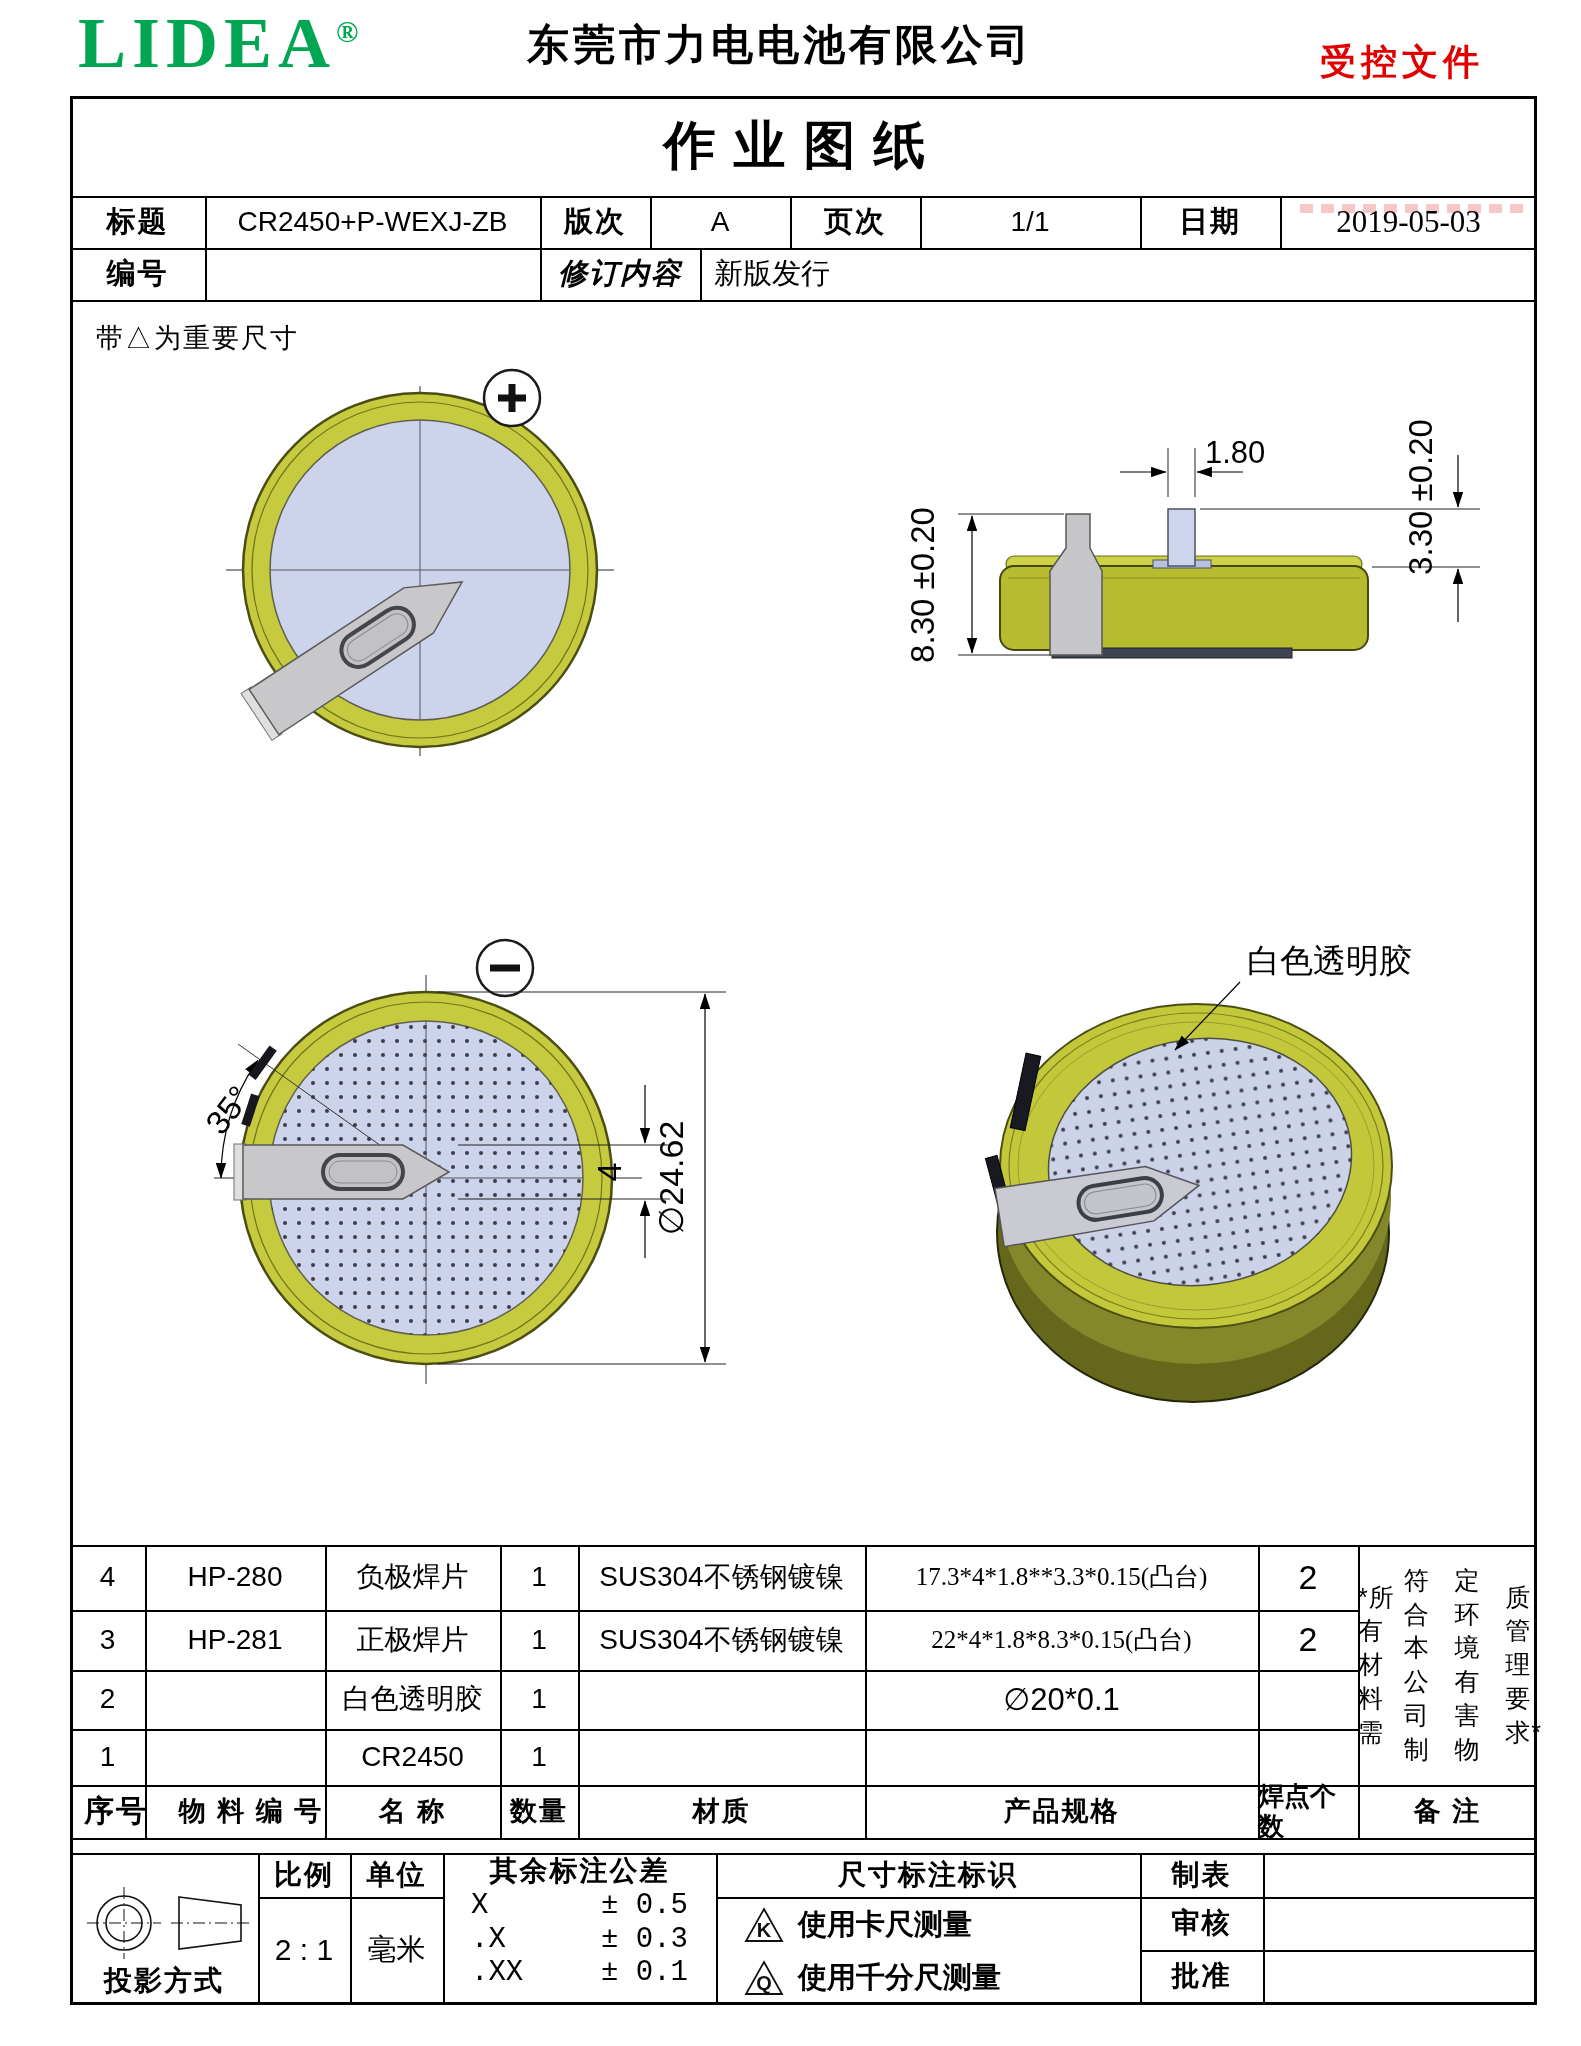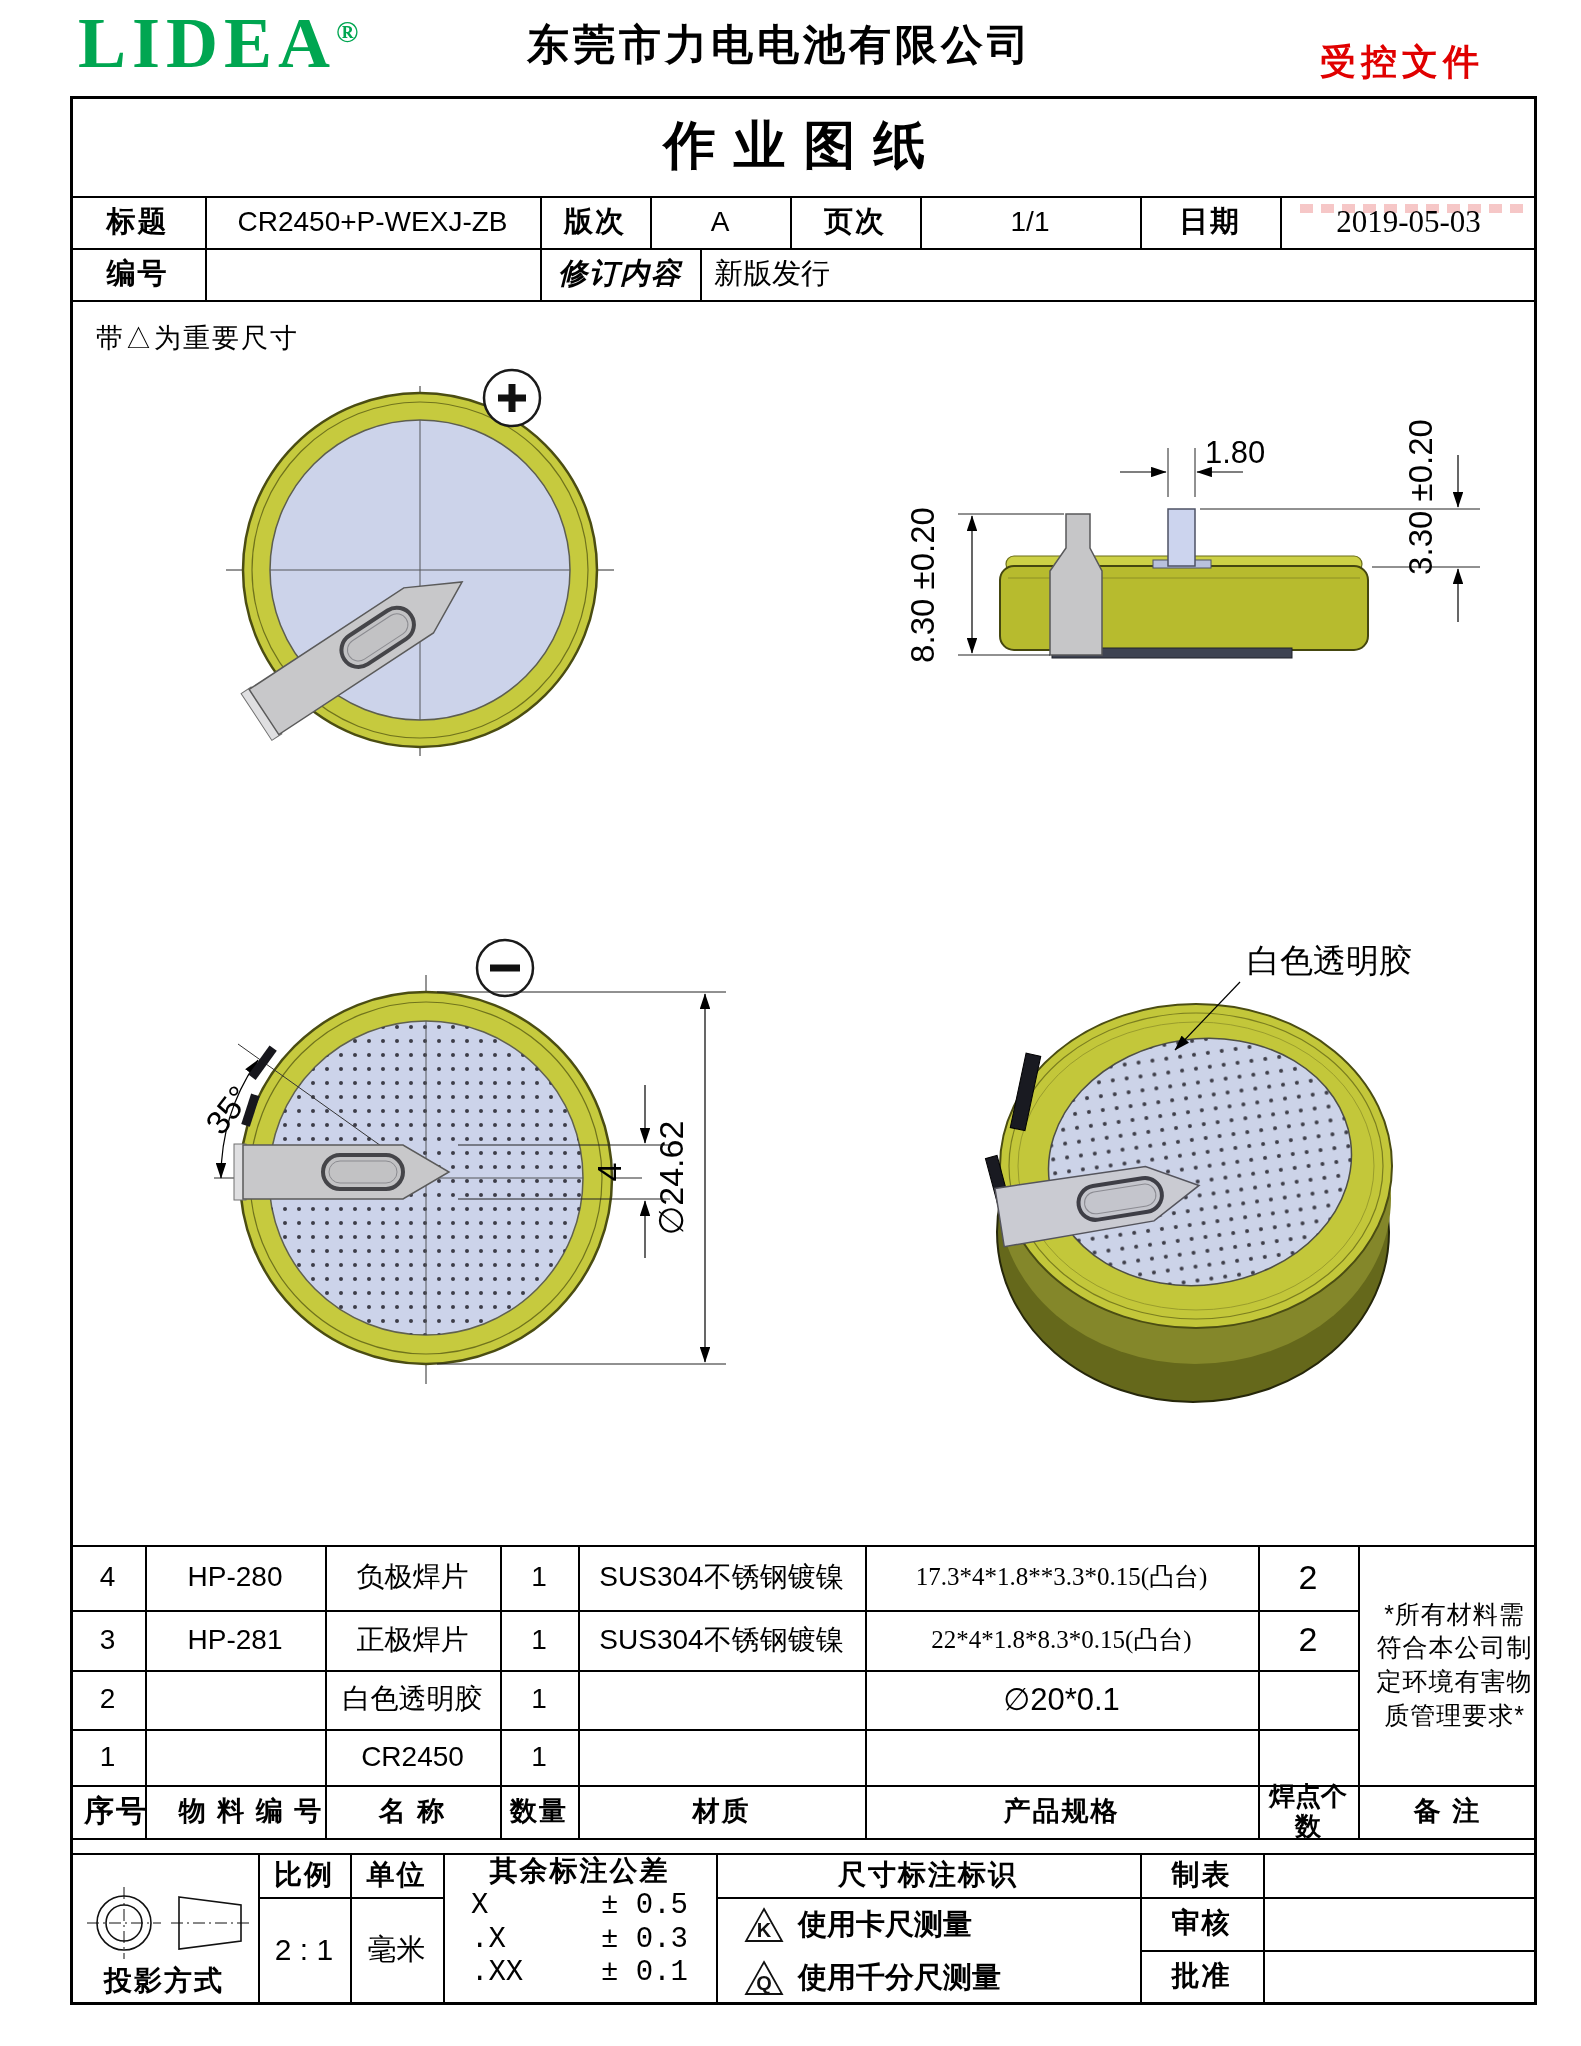--- a/index.html
+++ b/index.html
@@ -1,20 +1,20 @@
 <!DOCTYPE html>
 <html><head>
 <meta charset="utf-8">
 <style>
   html,body{margin:0;padding:0;background:#888;}
   .page{position:relative;width:1581px;height:2046px;background:#fff;overflow:hidden;
         font-family:"Liberation Sans",sans-serif;color:#000;}
   .abs{position:absolute;}
   .cell{position:absolute;display:flex;align-items:center;justify-content:center;
-        box-sizing:border-box;text-align:center;line-height:1.15;}
+        box-sizing:border-box;line-height:1.15;}
   .left{justify-content:flex-start;text-align:left;}
   .hl{position:absolute;height:2px;background:#000;}
   .vl{position:absolute;width:2px;background:#000;}
   .sheet{position:absolute;left:70px;top:96px;width:1467px;height:1909px;
          border:3px solid #000;box-sizing:border-box;}
   .logo{font-family:"Liberation Serif",serif;font-weight:900;font-size:72px;
         color:#00A651;letter-spacing:6px;}
   .logo sup{font-size:30px;vertical-align:super;}
   .company{font-weight:bold;font-size:42px;letter-spacing:4px;}
   .stamp{color:#E00000;font-weight:bold;font-size:36px;letter-spacing:5px;
@@ -235,21 +235,21 @@
 
   <div class="cell bom" style="left:70px;top:1670px;width:75px;height:59px;">2</div>
   <div class="cell bom" style="left:325px;top:1670px;width:175px;height:59px;">白色透明胶</div>
   <div class="cell bom" style="left:500px;top:1670px;width:78px;height:59px;">1</div>
   <div class="cell bom" style="left:865px;top:1670px;width:393px;height:59px;font-size:31px;">∅20*0.1</div>
 
   <div class="cell bom" style="left:70px;top:1729px;width:75px;height:56px;">1</div>
   <div class="cell bom" style="left:325px;top:1729px;width:175px;height:56px;">CR2450</div>
   <div class="cell bom" style="left:500px;top:1729px;width:78px;height:56px;">1</div>
 
-  <div class="cell remark" style="left:1358px;top:1545px;width:193px;height:240px;flex-direction:column;">
+  <div class="cell remark" style="left:1358px;top:1545px;width:193px;height:240px;flex-direction:row;">
     <span>*所有材料需</span>
     <span>符合本公司制</span>
     <span>定环境有害物</span>
     <span>质管理要求*</span>
   </div>
 
   <div class="cell lbl" style="left:70px;top:1785px;width:92px;height:53px;font-size:30px;">序号</div>
   <div class="cell lbl" style="left:145px;top:1785px;width:180px;height:53px;font-size:27px;margin-left:16px;">物 料 编 号</div>
   <div class="cell lbl" style="left:325px;top:1785px;width:175px;height:53px;font-size:27px;">名  称</div>
   <div class="cell lbl" style="left:500px;top:1785px;width:78px;height:53px;font-size:27px;">数量</div>

